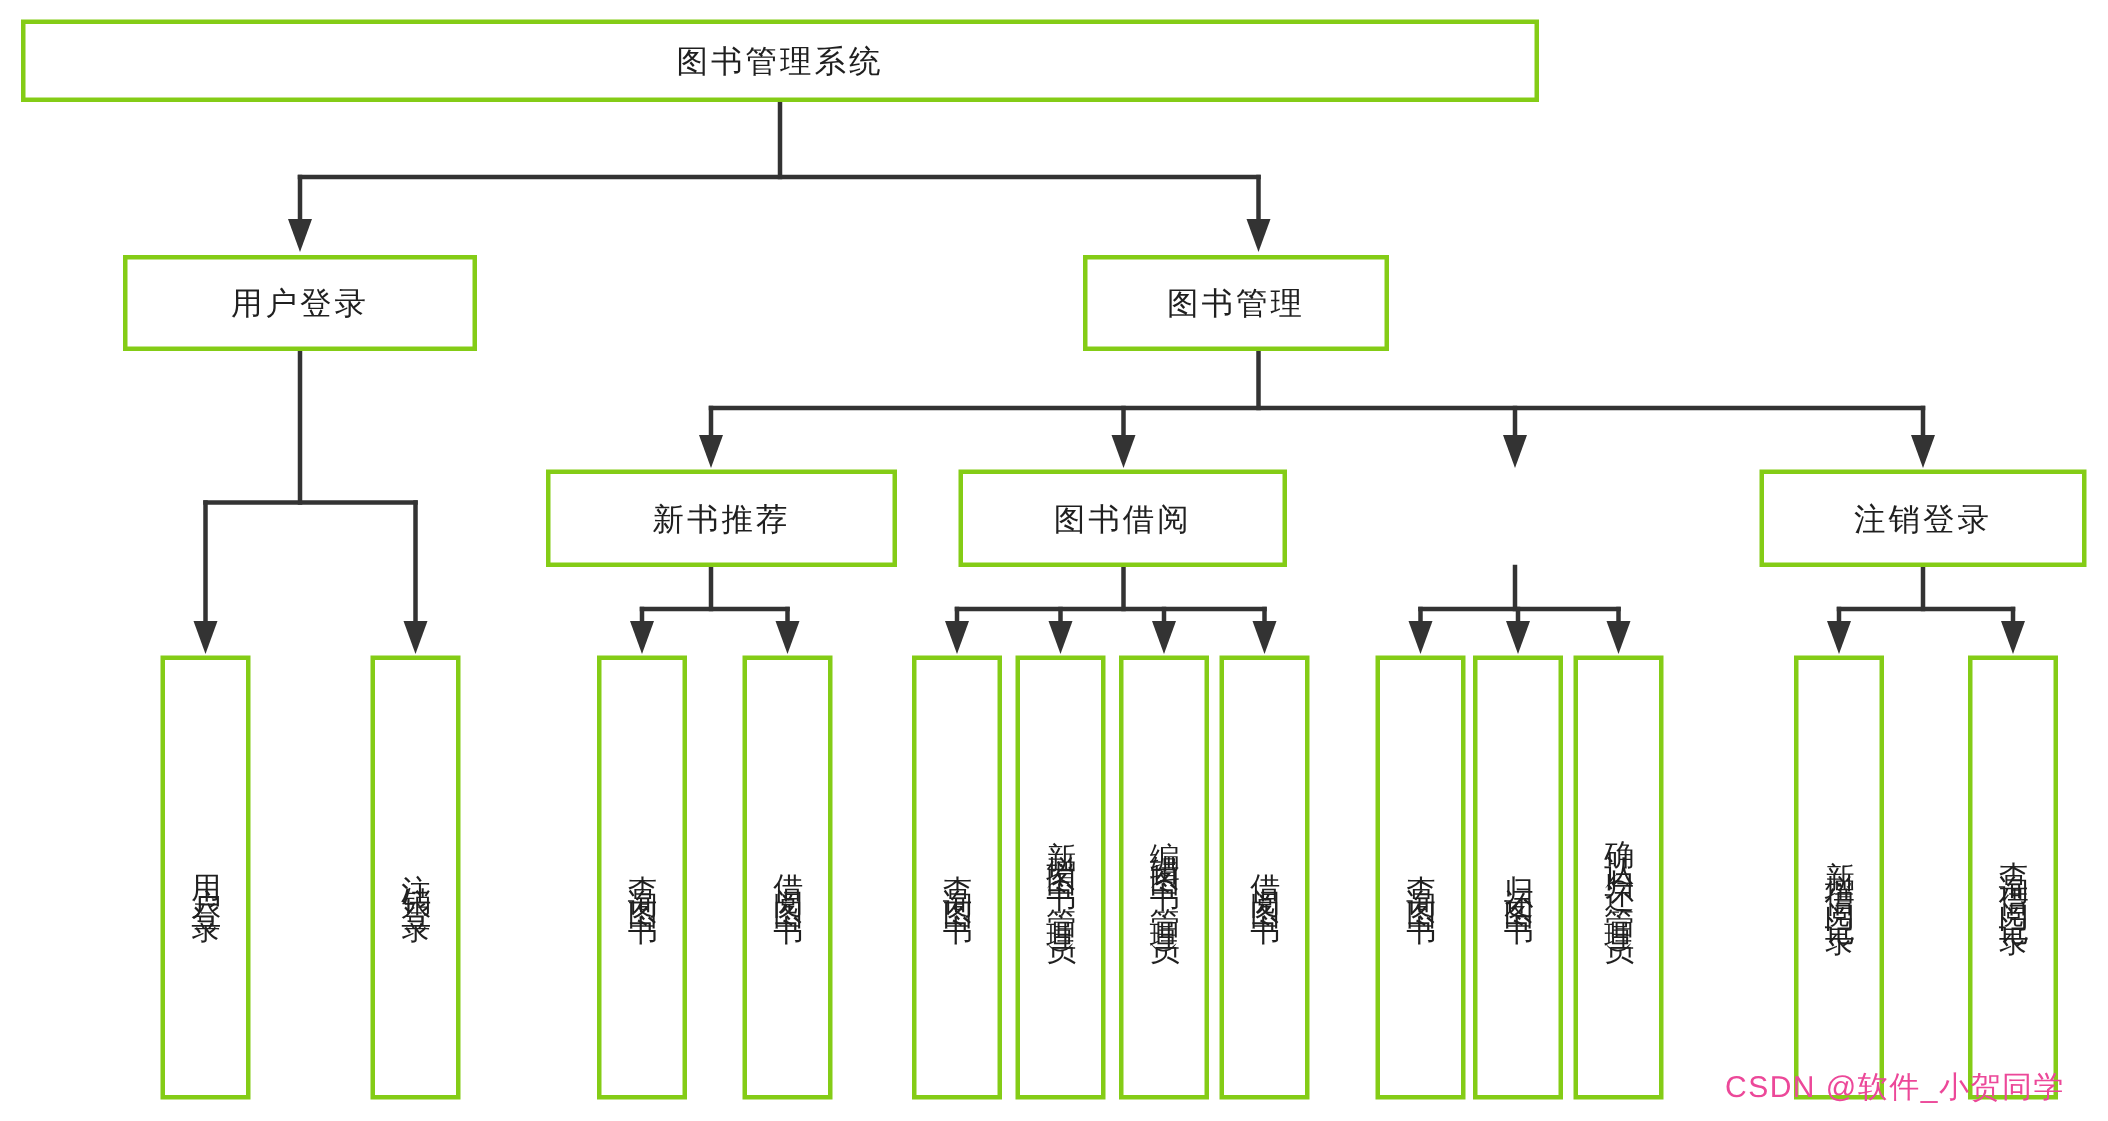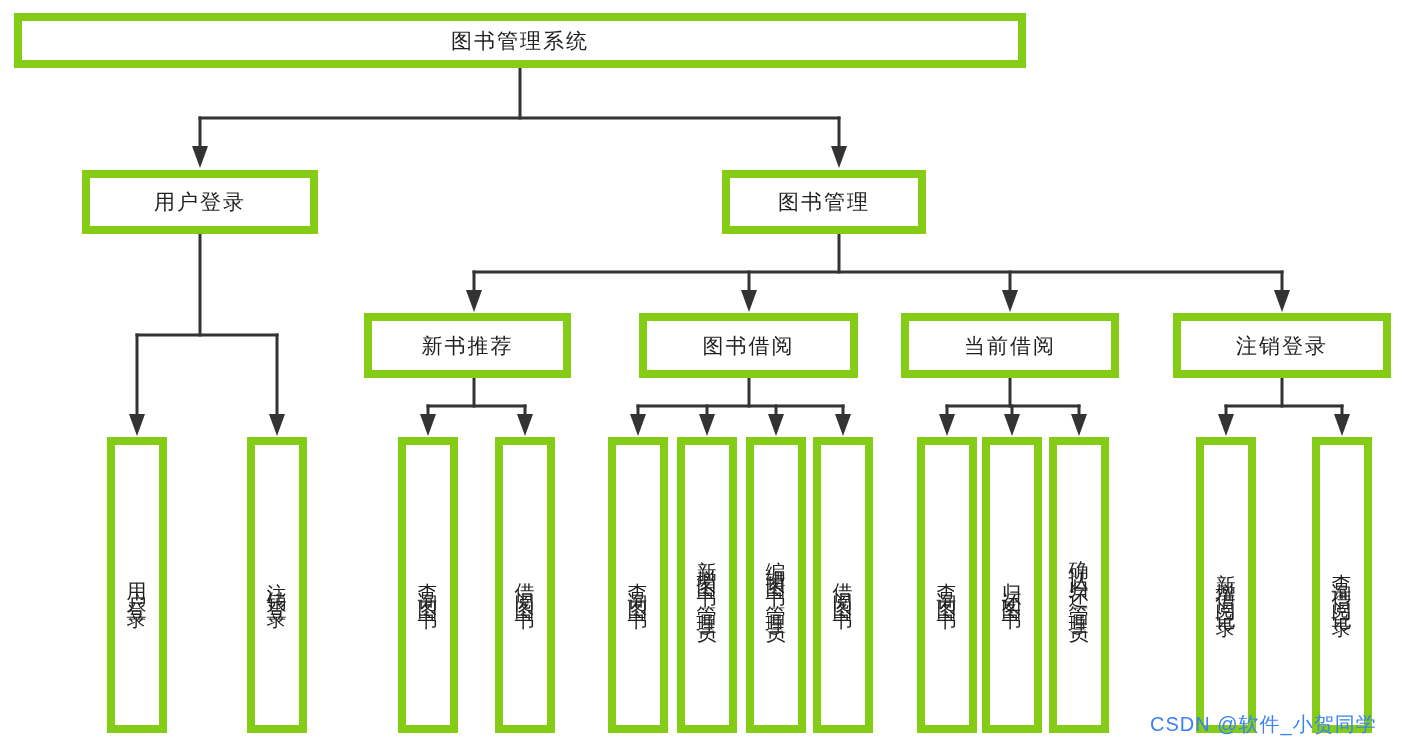--- a/index.html
+++ b/index.html
@@ -4,32 +4,32 @@
 <style>
   html,body{margin:0;padding:0;background:#fff;}
   .canvas{
     position:relative;width:1405px;height:747px;background:#ffffff;
     font-family:"Liberation Sans","DejaVu Sans",sans-serif;overflow:hidden;
   }
   svg.wires{position:absolute;left:0;top:0;z-index:0;}
   svg.wires line{stroke:#333333;stroke-width:3;stroke-linecap:square;}
   svg.wires polygon{fill:#333333;}
   .box{
-    position:absolute;box-sizing:border-box;border:8px solid #84cc16;
+    position:absolute;box-sizing:border-box;border:3px solid #84cc16;
     background:#ffffff;display:flex;align-items:center;justify-content:center;
     color:#1f1f1f;z-index:1;
   }
   .hlabel{font-size:21px;letter-spacing:2px;white-space:nowrap;}
   .leaf span{
     writing-mode:vertical-lr;text-orientation:mixed;
     font-size:20px;letter-spacing:9px;line-height:1.3;white-space:nowrap;
   }
   .watermark{
     position:absolute;left:1150px;top:711px;z-index:2;
-    font-size:20px;color:#3b82f6;letter-spacing:1px;white-space:nowrap;
+    font-size:20px;color:#ec4899;letter-spacing:1px;white-space:nowrap;
   }
 </style>
 </head>
 <body>
 
 <div class="canvas">
 
   <svg class="wires" width="1405" height="747" viewBox="0 0 1405 747">
 
     <g>
@@ -104,23 +104,22 @@
       <polygon points="1218,414 1234,414 1226,436"></polygon>
       <polygon points="1334,414 1350,414 1342,436"></polygon>
     </g>
   </svg>
 
   <div class="box hlabel" style="left:14px;top:13px;width:1012px;height:55px;">图书管理系统</div>
 
   <div class="box hlabel" style="left:82px;top:170px;width:236px;height:64px;">用户登录</div>
   <div class="box hlabel" style="left:722px;top:170px;width:204px;height:64px;">图书管理</div>
 
-  <div class="box hlabel" style="left:364px;top:313px;width:207px;height:65px;">新书推荐</div>
+  <div class="box hlabel" style="left:364px;top:313px;width:234px;height:65px;">新书推荐</div>
   <div class="box hlabel" style="left:639px;top:313px;width:219px;height:65px;">图书借阅</div>
-  <div class="box hlabel" style="left:901px;top:313px;width:218px;height:65px;">当前借阅</div>
   <div class="box hlabel" style="left:1173px;top:313px;width:218px;height:65px;">注销登录</div>
 
   <div class="box leaf" style="left:107px;top:437px;width:60px;height:296px;">
     <span>用户登录</span>
     </div>
   <div class="box leaf" style="left:247px;top:437px;width:60px;height:296px;">
     <span>注销登录</span>
     </div>
 
   <div class="box leaf" style="left:398px;top:437px;width:60px;height:296px;">

